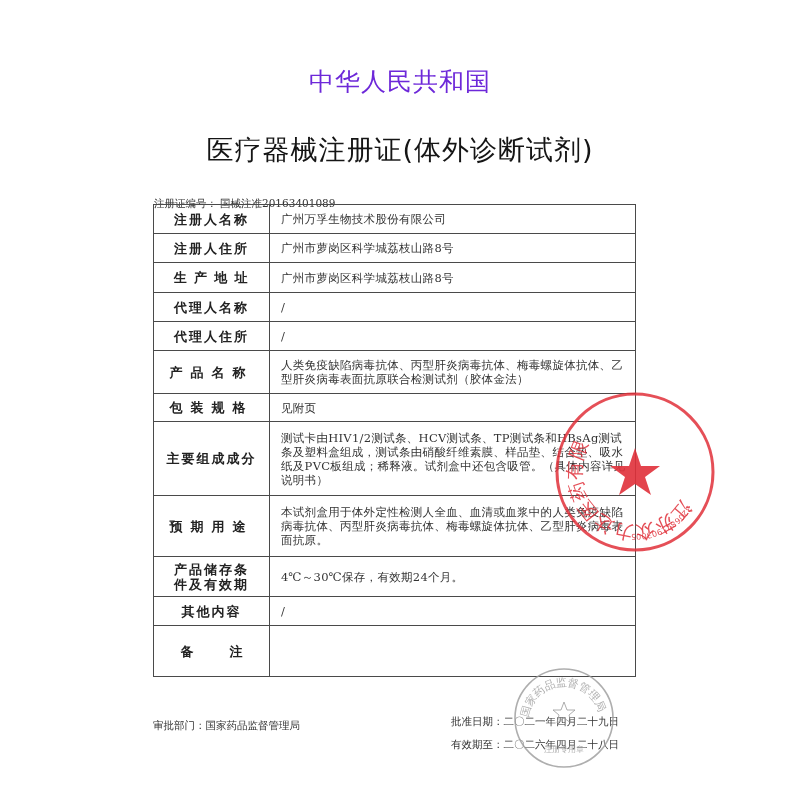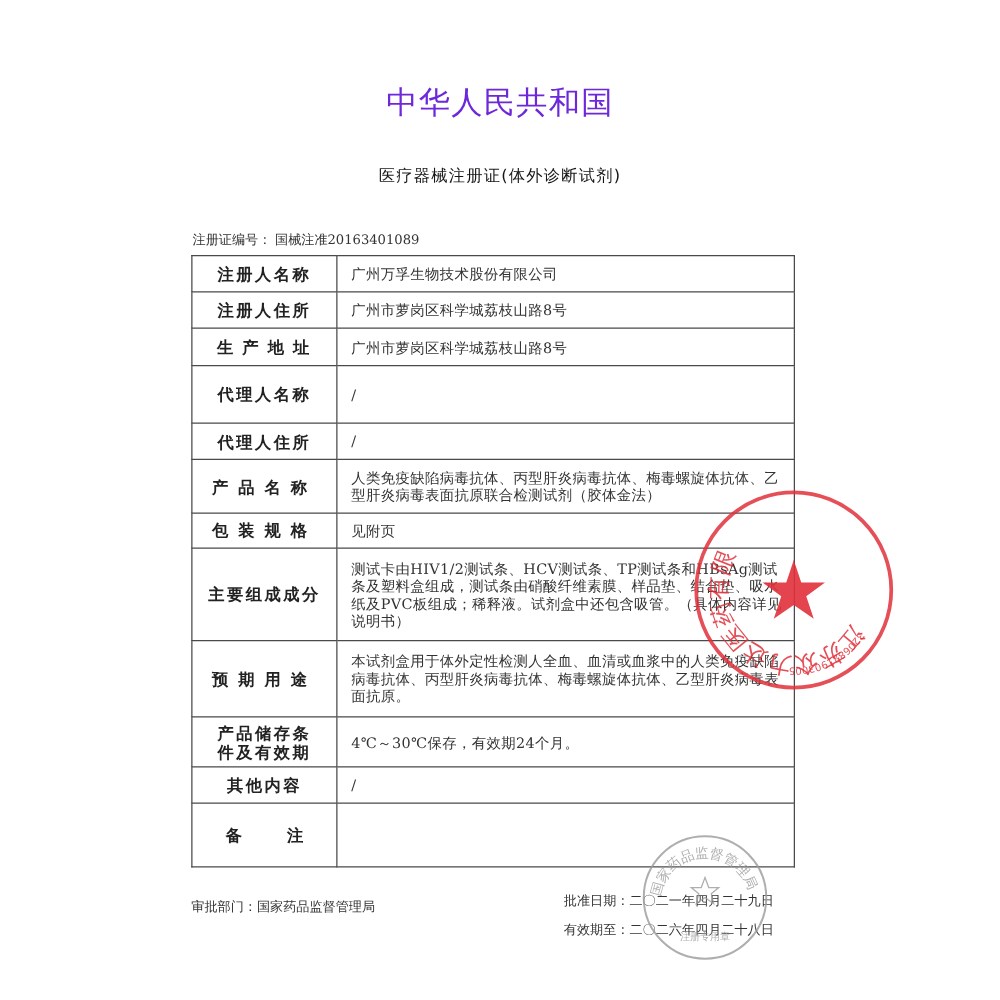--- a/index.html
+++ b/index.html
@@ -8,24 +8,24 @@
       font-family: "DejaVu Serif", "Liberation Serif", serif; color: #2a2a2a;
     }
     .country {
       position: absolute; top: 65px; left: 0; width: 800px; text-align: center;
       font-family: "DejaVu Sans", "Liberation Sans", sans-serif;
       font-size: 25px; letter-spacing: 1px; color: #6d28d9;
     }
     .title {
       position: absolute; top: 132px; left: 0; width: 800px; text-align: center;
       font-family: "DejaVu Sans", "Liberation Sans", sans-serif;
-      font-size: 13px; letter-spacing: 1px; color: #151515;
+      font-size: 27px; letter-spacing: 1px; color: #151515;
     }
     .reg-no {
-      position: absolute; top: 185px; left: 154px; font-size: 10.5px; color: #333;
+      position: absolute; top: 197px; left: 154px; font-size: 10.5px; color: #333;
     }
     .reg-no .val { margin-left: 3px; }
     table.cert {
       position: absolute; left: 153px; top: 204px; width: 483px; border-collapse: collapse;
       table-layout: fixed;
     }
     table.cert td {
       border: 1.5px solid #4a4a4a; padding: 0; vertical-align: middle;
     }
     table.cert td.label {
@@ -70,21 +70,21 @@
     <td class="value">广州万孚生物技术股份有限公司</td>
   </tr>
   <tr style="height:29px">
     <td class="label">注册人住所</td>
     <td class="value">广州市萝岗区科学城荔枝山路8号</td>
   </tr>
   <tr style="height:30px">
     <td class="label">生 产 地 址</td>
     <td class="value">广州市萝岗区科学城荔枝山路8号</td>
   </tr>
-  <tr style="height:46px">
+  <tr style="height:29px">
     <td class="label">代理人名称</td>
     <td class="value">/</td>
   </tr>
   <tr style="height:29px">
     <td class="label">代理人住所</td>
     <td class="value">/</td>
   </tr>
   <tr style="height:43px">
     <td class="label wide">产品名称</td>
     <td class="value">人类免疫缺陷病毒抗体、丙型肝炎病毒抗体、梅毒螺旋体抗体、乙型肝炎病毒表面抗原联合检测试剂（胶体金法）</td>

